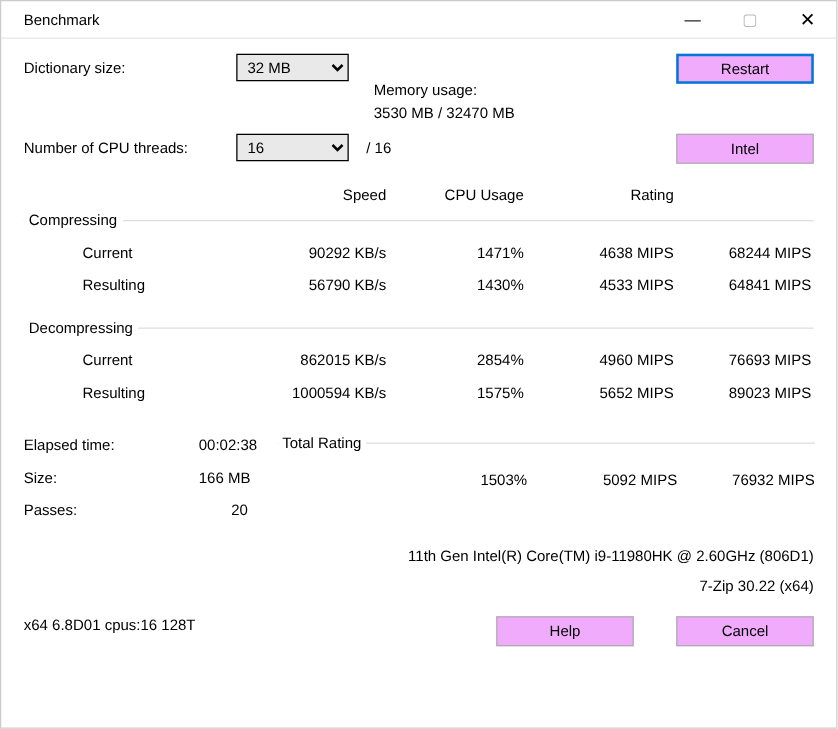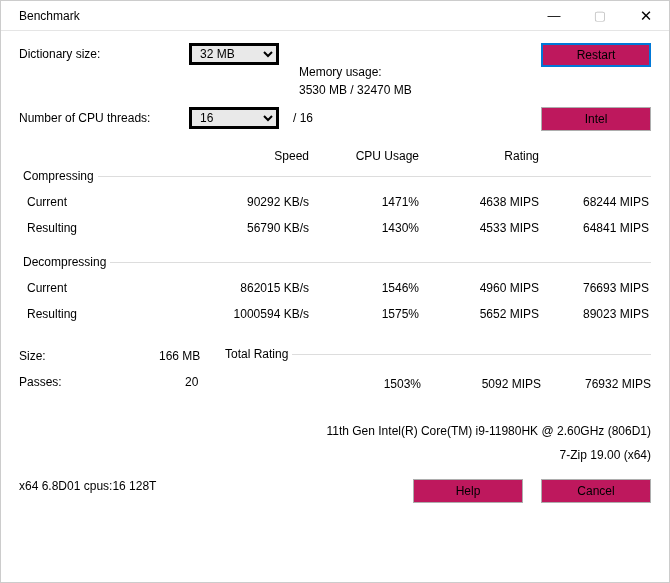--- a/index.html
+++ b/index.html
@@ -33,30 +33,30 @@
   .win-btn.close { font-size: 15px; }
   .content { padding: 12px 18px 12px 18px; }
   .top-row { display: flex; align-items: flex-start; margin-bottom: 8px; }
   .label-col { width: 170px; padding-top: 4px; }
   .select-col { width: 100px; }
   select {
     width: 90px;
     height: 22px;
     font: inherit;
     background: #e9e9e9;
-    border: 3px solid #000000;
+    border: 1px solid #000000;
     padding-left: 4px;
   }
   .mem-col { flex: 1; padding-left: 10px; line-height: 1.5; margin-top: 20px; }
   .btn-col { width: 110px; }
   .btn {
     width: 110px;
     height: 24px;
     font: inherit;
-    background: #be185d;
+    background: #f0abfc;
     border: 1px solid #adadad;
     text-align: center;
     cursor: pointer;
   }
   .btn.primary { border: 2px solid #0078d7; }
   .slash-col { padding: 4px 0 0 4px; }
   .headers {
     display: grid;
     grid-template-columns: 180px 110px 110px 120px 110px;
     text-align: right;
@@ -69,40 +69,40 @@
     margin: 4px 0 12px;
     padding: 6px 0 2px;
   }
   legend { padding: 0 4px; }
   .data-row {
     display: grid;
     grid-template-columns: 180px 110px 110px 120px 110px;
     text-align: right;
     padding: 6px 0;
   }
-  .data-row > div:first-child { text-align: left; padding-left: 8px; }
+  .data-row > div:first-child { text-align: left; padding-left: 8px; margin-left: 39px; }
   .bottom-area {
     display: flex;
     margin-top: 14px;
     gap: 16px;
   }
   .stats-col { width: 275px; }
   .stat-row { display: flex; padding: 6px 0; }
   .stat-label { width: 140px; }
   .stat-value { }
   .total-box { flex: 1; }
   .total-box fieldset .data-row { grid-template-columns: 90px 110px 120px 110px; padding: 10px 0 2px; }
   .info-lines { text-align: right; margin: 12px 0 6px; line-height: 2.0; }
   .footer-row {
     display: flex;
     align-items: flex-start;
     margin-top: 12px;
   }
   .footer-left { flex: 1; }
-  .footer-btns { display: flex; gap: 18px; }
+  .footer-btns { display: flex; gap: 34px; }
 </style>
 </head>
 <body>
 
 <div class="titlebar">
   <span class="titlebar-text">Benchmark</span>
   <div class="win-btn">—</div>
   <div class="win-btn" style="color:#bbb">▢</div>
   <div class="win-btn close">✕</div>
 </div>
@@ -162,35 +162,39 @@
       <div>4533 MIPS</div>
       <div>64841 MIPS</div>
     </div>
   </fieldset>
 
   <fieldset>
     <legend>Decompressing</legend>
     <div class="data-row">
       <div>Current</div>
       <div>862015 KB/s</div>
-      <div>1546%</div>
+      <div>2854%</div>
       <div>4960 MIPS</div>
       <div>76693 MIPS</div>
     </div>
     <div class="data-row">
       <div>Resulting</div>
       <div>1000594 KB/s</div>
       <div>1575%</div>
       <div>5652 MIPS</div>
       <div>89023 MIPS</div>
     </div>
   </fieldset>
 
   <div class="bottom-area">
     <div class="stats-col">
+      <div class="stat-row">
+        <div class="stat-label">Elapsed time:</div>
+        <div class="stat-value">00:02:38</div>
+      </div>
       <div class="stat-row">
         <div class="stat-label">Size:</div>
         <div class="stat-value">166 MB</div>
       </div>
       <div class="stat-row">
         <div class="stat-label">Passes:</div>
         <div class="stat-value" style="padding-left:26px">20</div>
       </div>
     </div>
     <div class="total-box">
@@ -201,21 +205,21 @@
           <div>1503%</div>
           <div>5092 MIPS</div>
           <div>76932 MIPS</div>
         </div>
       </fieldset>
     </div>
   </div>
 
   <div class="info-lines">
     <div>11th Gen Intel(R) Core(TM) i9-11980HK @ 2.60GHz (806D1)</div>
-    <div>7-Zip 19.00 (x64)</div>
+    <div>7-Zip 30.22 (x64)</div>
   </div>
 
   <div class="footer-row">
     <div class="footer-left">x64 6.8D01 cpus:16 128T</div>
     <div class="footer-btns">
       <button class="btn">Help</button>
       <button class="btn">Cancel</button>
     </div>
   </div>
 

